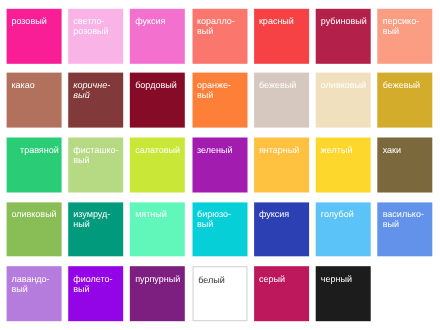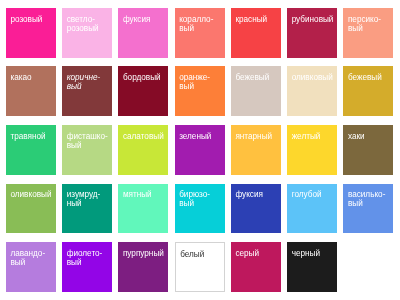--- a/index.html
+++ b/index.html
@@ -89,21 +89,21 @@
     </div>
   <div class="swatch" style="background-color: rgb(214, 200, 191);">
       <div class="swatch-label">бежевый</div>
     </div>
   <div class="swatch" style="background-color: rgb(241, 224, 190);">
       <div class="swatch-label">оливковый</div>
     </div>
   <div class="swatch" style="background-color: rgb(212, 172, 43);">
       <div class="swatch-label">бежевый</div>
     </div>
-  <div class="swatch" style="background-color: rgb(43, 204, 118);">
+  <div class="swatch" style="background-color: rgb(43, 204, 118); text-align: right;">
       <div class="swatch-label">травяной</div>
     </div>
   <div class="swatch" style="background-color: rgb(182, 217, 132);">
       <div class="swatch-label">фисташко-
 вый</div>
     </div>
   <div class="swatch" style="background-color: rgb(200, 231, 55);">
       <div class="swatch-label">салатовый</div>
     </div>
   <div class="swatch" style="background-color: #a21caf;">

